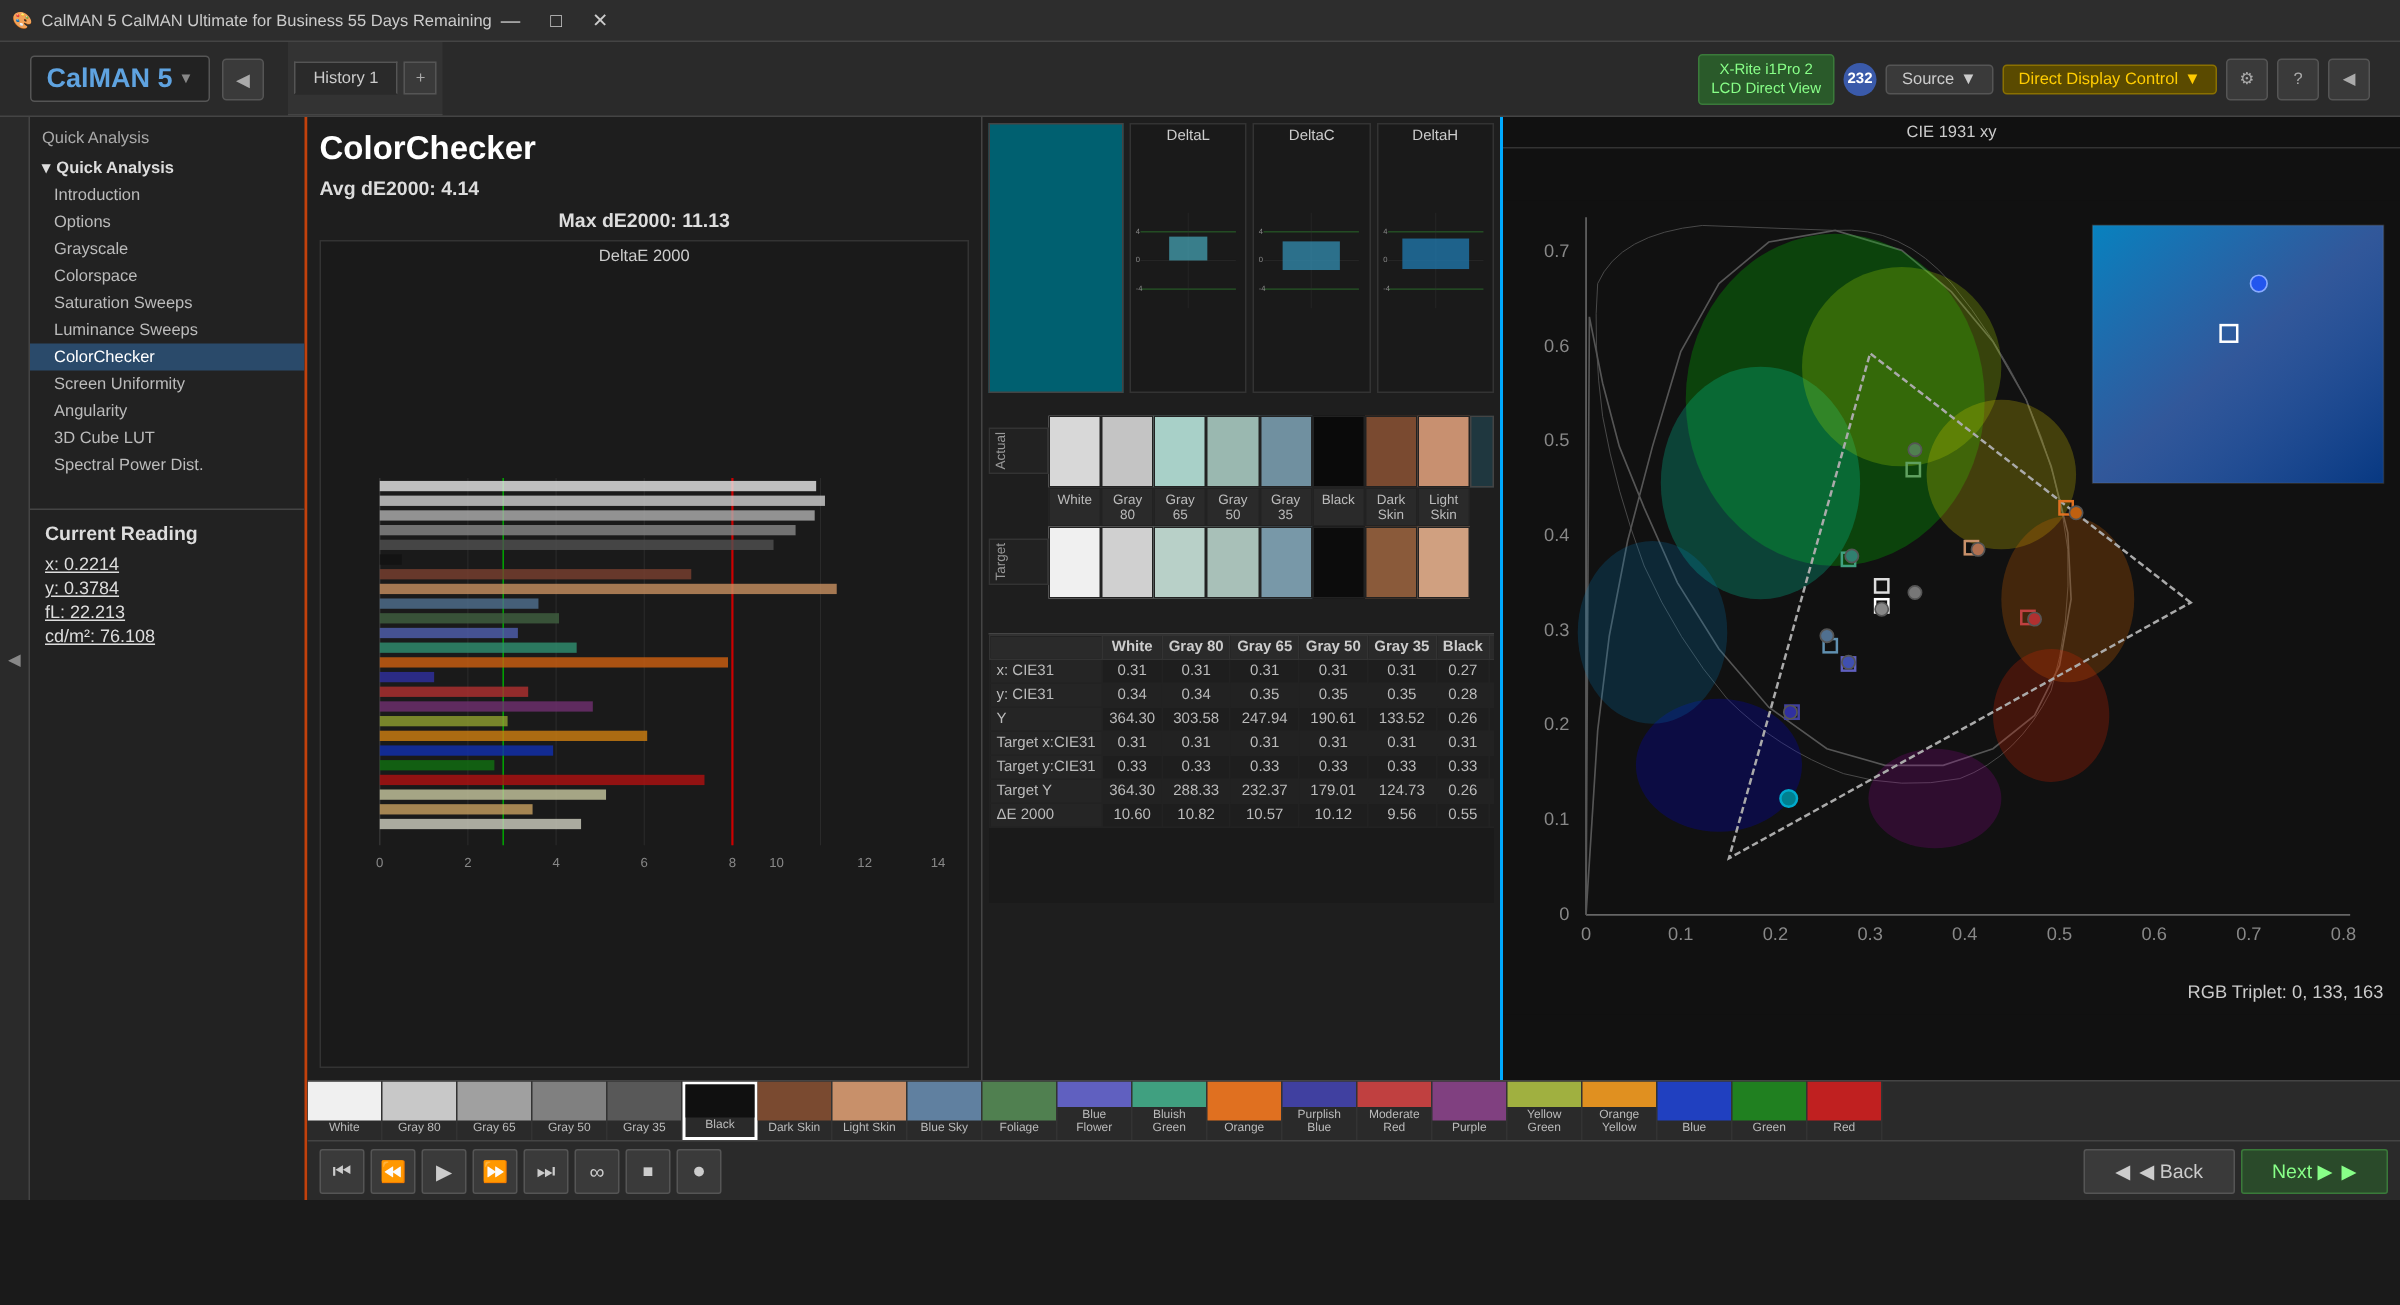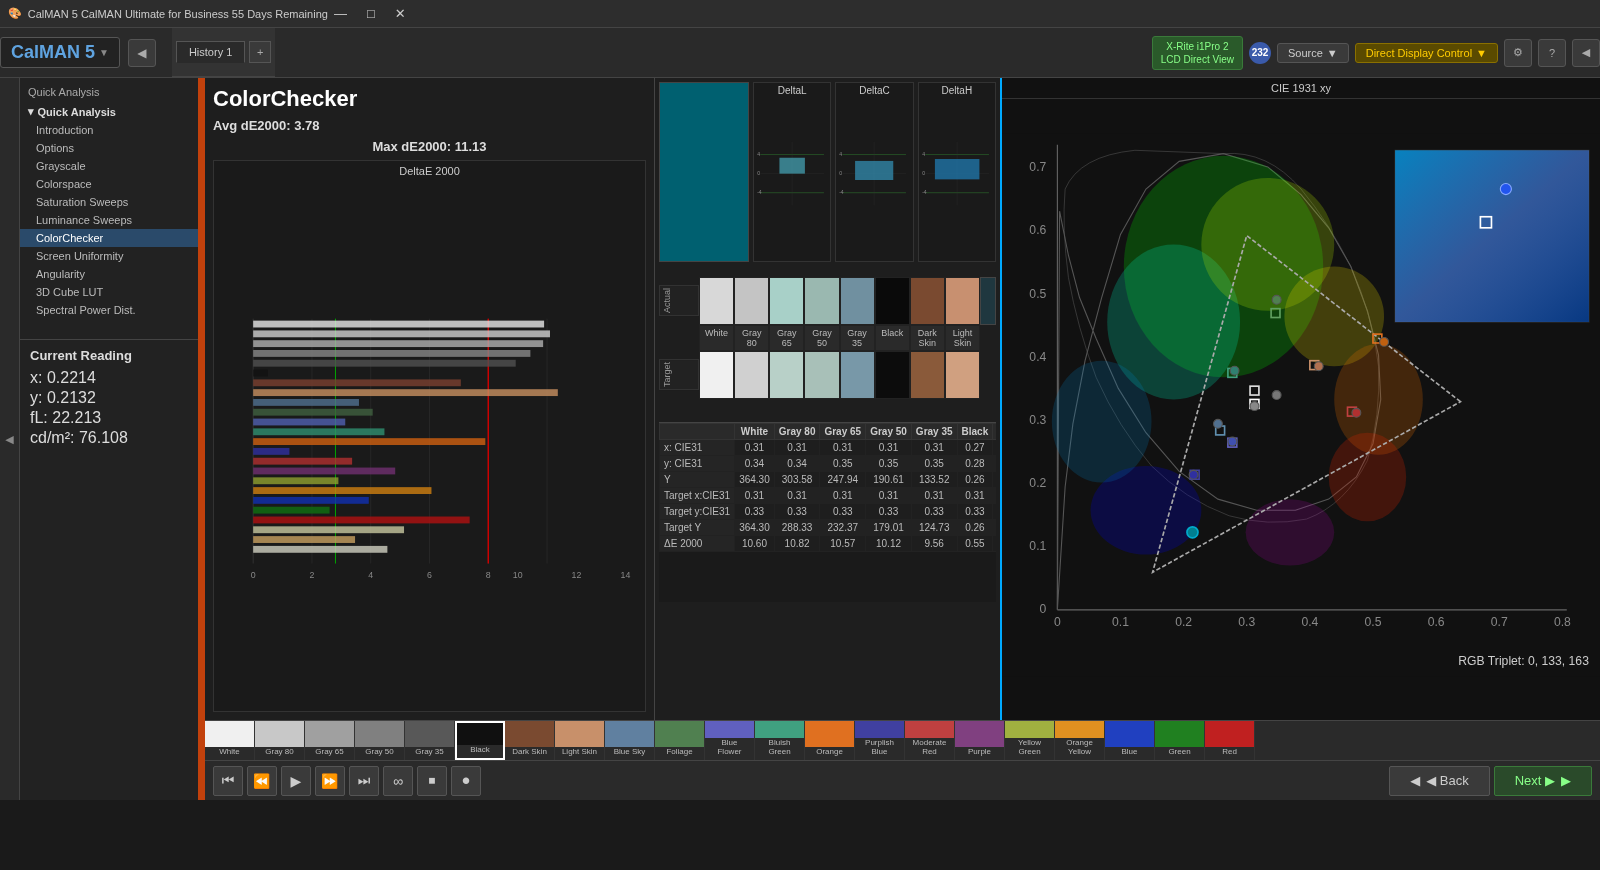--- a/index.html
+++ b/index.html
@@ -4,21 +4,21 @@
   <style>
     * { box-sizing: border-box; margin: 0; padding: 0; }
     body { background: #1a1a1a; color: #ccc; font-family: Arial, sans-serif; font-size: 11px; width: 1600px; height: 870px; overflow: hidden; }
     
     
     #titlebar { background: #2d2d2d; height: 28px; display: flex; align-items: center; padding: 0 8px; border-bottom: 1px solid #444; }
     #titlebar .win-controls { display: flex; gap: 8px; }
     #titlebar .win-btn { color: #ccc; cursor: pointer; font-size: 13px; padding: 2px 6px; }
 
     
-    #topbar { background: #2a2a2a; height: 50px; display: flex; align-items: center; padding: 0 0; gap: 8px; border-bottom: 1px solid #444; }
+    #topbar { background: #2a2a2a; height: 50px; display: flex; align-items: center; padding: 0 20px; gap: 8px; border-bottom: 1px solid #444; }
     #logo { background: #222; border: 1px solid #555; border-radius: 3px; padding: 4px 10px; display: flex; align-items: center; gap: 4px; color: #5fa3e0; font-size: 18px; font-weight: bold; }
     #logo .dropdown-arrow { color: #888; font-size: 10px; }
     .top-icon-btn { background: #3a3a3a; border: 1px solid #555; border-radius: 3px; width: 28px; height: 28px; display: flex; align-items: center; justify-content: center; color: #aaa; cursor: pointer; font-size: 12px; }
 
     
     #tabbar { background: #333; height: 30px; display: flex; align-items: center; padding: 0 4px; border-bottom: 1px solid #444; }
     .tab { background: #444; border: 1px solid #555; border-bottom: none; padding: 4px 12px; color: #ccc; cursor: pointer; font-size: 11px; display: flex; align-items: center; gap: 4px; }
     .tab.active { background: #2a2a2a; border-bottom: 1px solid #2a2a2a; }
     .tab-add { background: #3a3a3a; border: 1px solid #555; width: 22px; height: 22px; display: flex; align-items: center; justify-content: center; cursor: pointer; color: #aaa; margin-left: 4px; }
 
@@ -27,21 +27,21 @@
     .device-btn { background: #2a5a2a; border: 1px solid #3a7a3a; border-radius: 3px; padding: 3px 8px; color: #8f8; font-size: 10px; cursor: pointer; display: flex; flex-direction: column; align-items: center; line-height: 1.3; }
     .source-btn { background: #3a3a3a; border: 1px solid #555; border-radius: 3px; padding: 3px 10px; color: #ccc; font-size: 11px; cursor: pointer; display: flex; align-items: center; gap: 4px; }
     .num-badge { background: #3a5aaa; border-radius: 50%; width: 22px; height: 22px; display: flex; align-items: center; justify-content: center; color: #fff; font-size: 10px; font-weight: bold; }
     .direct-btn { background: #5a4a00; border: 1px solid #8a7000; border-radius: 3px; padding: 3px 10px; color: #fc0; font-size: 11px; cursor: pointer; display: flex; align-items: center; gap: 4px; }
     .top-action-btn { background: #3a3a3a; border: 1px solid #555; border-radius: 3px; width: 28px; height: 28px; display: flex; align-items: center; justify-content: center; color: #aaa; cursor: pointer; }
 
     
     #main { display: flex; height: calc(870px - 28px - 50px - 30px - 40px); }
 
     
-    #sidebar { width: 185px; background: #222; border-right: 7px solid #c2410c; overflow-y: auto; padding: 4px 0; flex-shrink: 0; }
+    #sidebar { width: 185px; background: #222; border-right: 2px solid #c2410c; overflow-y: auto; padding: 4px 0; flex-shrink: 0; }
     .sidebar-section { color: #aaa; font-size: 11px; padding: 4px 8px; }
     .sidebar-item { padding: 3px 16px; color: #bbb; cursor: pointer; font-size: 11px; }
     .sidebar-item.active { color: #fff; background: #2a4a6a; }
     .sidebar-parent { padding: 3px 8px; color: #ddd; font-size: 11px; font-weight: bold; cursor: pointer; display: flex; align-items: center; gap: 4px; }
 
     
     #content { flex: 1; overflow: hidden; display: flex; flex-direction: column; background: #1e1e1e; }
     
     
     #content-main { display: flex; flex: 1; overflow: hidden; }
@@ -65,21 +65,21 @@
     #cie-chart { width: 100%; height: calc(100% - 30px); position: relative; }
     
     
     #data-table-area { border-top: 1px solid #444; background: #1a1a1a; overflow-x: auto; flex-shrink: 0; height: 180px; }
     #data-table { width: 100%; border-collapse: collapse; font-size: 10px; }
     #data-table th { background: #2a2a2a; color: #ccc; padding: 2px 4px; border: 1px solid #333; white-space: nowrap; text-align: center; position: sticky; top: 0; }
     #data-table td { color: #bbb; padding: 2px 4px; border: 1px solid #222; text-align: center; white-space: nowrap; }
     #data-table tr:nth-child(even) td { background: #222; }
     #data-table tr:nth-child(odd) td { background: #1e1e1e; }
     .row-label { text-align: left !important; color: #aaa; background: #252525 !important; }
-    .reading-val { color: #ddd; font-size: 16px; margin: 2px 0; }
+    .reading-val { color: #ddd; font-size: 12px; margin: 2px 0; text-decoration: underline; }
 
     
     #patch-strip { height: 40px; background: #2a2a2a; border-top: 1px solid #444; display: flex; align-items: stretch; overflow-x: auto; flex-shrink: 0; }
     .patch { flex-shrink: 0; width: 50px; display: flex; flex-direction: column; align-items: center; justify-content: flex-end; border-right: 1px solid #333; cursor: pointer; padding-bottom: 2px; }
     .patch.selected { border: 2px solid #fff; }
     .patch-color { flex: 1; width: 100%; }
     .patch-name { color: #bbb; font-size: 8px; text-align: center; line-height: 1.1; padding: 1px; }
 
     
     #bottom-bar { height: 40px; background: #2a2a2a; border-top: 1px solid #444; display: flex; align-items: center; justify-content: flex-end; gap: 4px; padding: 0 8px; flex-shrink: 0; }
@@ -156,32 +156,32 @@
     <div class="sidebar-item"><span>Luminance Sweeps</span></div>
     <div class="sidebar-item active"><span>ColorChecker</span></div>
     <div class="sidebar-item"><span>Screen Uniformity</span></div>
     <div class="sidebar-item"><span>Angularity</span></div>
     <div class="sidebar-item"><span>3D Cube LUT</span></div>
     <div class="sidebar-item"><span>Spectral Power Dist.</span></div>
 
     <div style="margin-top:20px;padding:8px 10px;border-top:1px solid #444;">
       <div style="color:#ddd;font-size:13px;font-weight:bold;margin-bottom:6px;">Current Reading</div>
       <div class="reading-val">x: 0.2214</div>
-      <div class="reading-val">y: 0.2132</div>
+      <div class="reading-val">y: 0.3784</div>
       <div class="reading-val">fL: 22.213</div>
       <div class="reading-val">cd/m²: 76.108</div>
     </div>
   </div>
 
   <div id="content">
     <div id="content-main">
 
       <div id="left-panel">
         <div style="color:#fff;font-size:22px;font-weight:bold;">ColorChecker</div>
-        <div style="color:#ddd;font-size:13px;font-weight:bold;">Avg dE2000: 3.78</div>
+        <div style="color:#ddd;font-size:13px;font-weight:bold;">Avg dE2000: 4.14</div>
         <div style="color:#ddd;font-size:13px;font-weight:bold;text-align:center;">Max dE2000: 11.13</div>
 
         <div style="flex:1;background:#1a1a1a;border:1px solid #333;min-height:260px;overflow:hidden;">
           <div class="chart-title">DeltaE 2000</div>
           <svg width="100%" height="calc(100% - 20px)" viewBox="0 0 440 280" style="display:block;">
 
             <line x1="40" y1="10" x2="40" y2="260" stroke="#333" stroke-width="1"></line>
             <line x1="100" y1="10" x2="100" y2="260" stroke="#333" stroke-width="0.5"></line>
             <line x1="160" y1="10" x2="160" y2="260" stroke="#333" stroke-width="0.5"></line>
             <line x1="220" y1="10" x2="220" y2="260" stroke="#333" stroke-width="0.5"></line>

